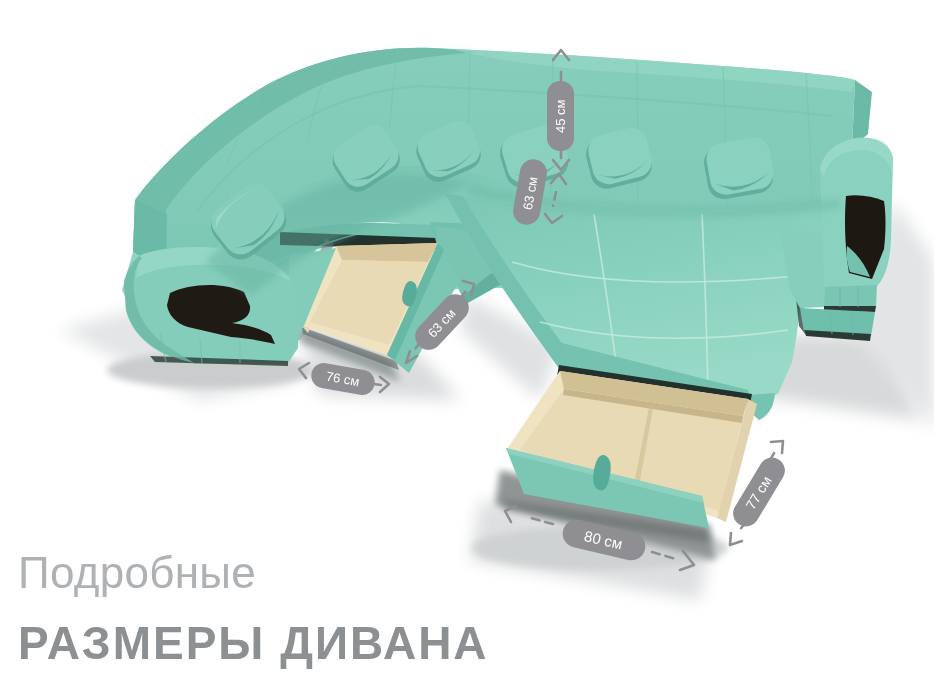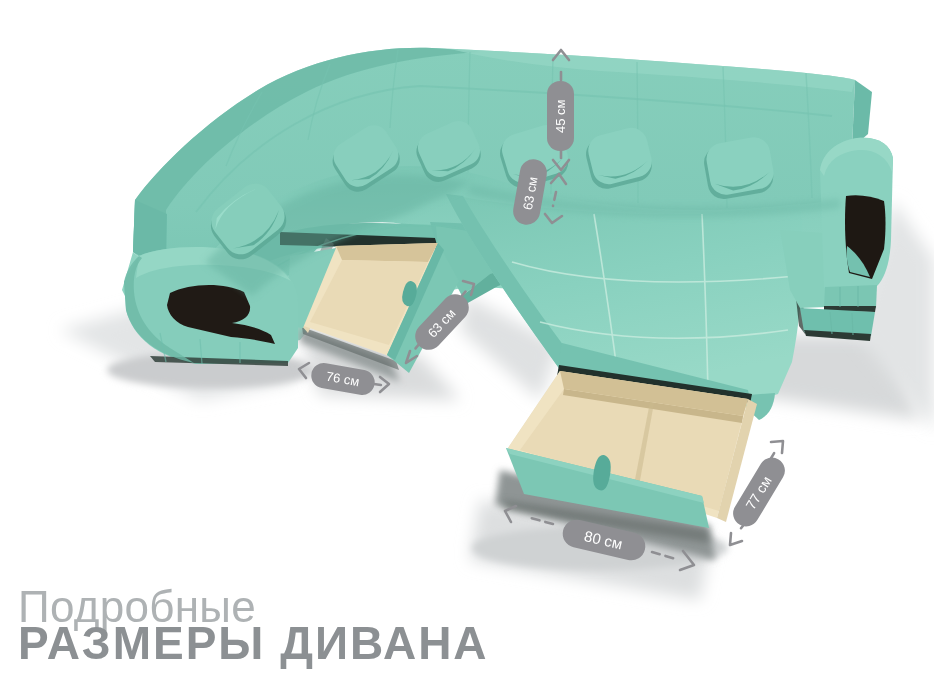--- a/index.html
+++ b/index.html
@@ -1,18 +1,18 @@
 <!DOCTYPE html>
 <html><head>
 <meta charset="utf-8">
 <style>
   html,body{margin:0;padding:0;background:#ffffff;}
   #stage{position:relative;width:934px;height:700px;overflow:hidden;background:#ffffff;
          font-family:"Liberation Sans", sans-serif;}
-  .t1{position:absolute;left:18px;top:582px;font-size:44px;color:#aeb2b4;letter-spacing:0.3px;}
+  .t1{position:absolute;left:18px;top:548px;font-size:44px;color:#aeb2b4;letter-spacing:0.3px;}
   .t2{position:absolute;left:18px;top:616px;font-size:46px;font-weight:bold;color:#8c9093;letter-spacing:2px;}
 </style>
 </head>
 <body>
 <div id="stage">
 <svg width="934" height="700" viewBox="0 0 934 700">
 <defs>
   <linearGradient id="backG" x1="0" y1="0" x2="0" y2="1">
     <stop offset="0" stop-color="#86cebb"></stop>
     <stop offset="0.6" stop-color="#81cab8"></stop>

